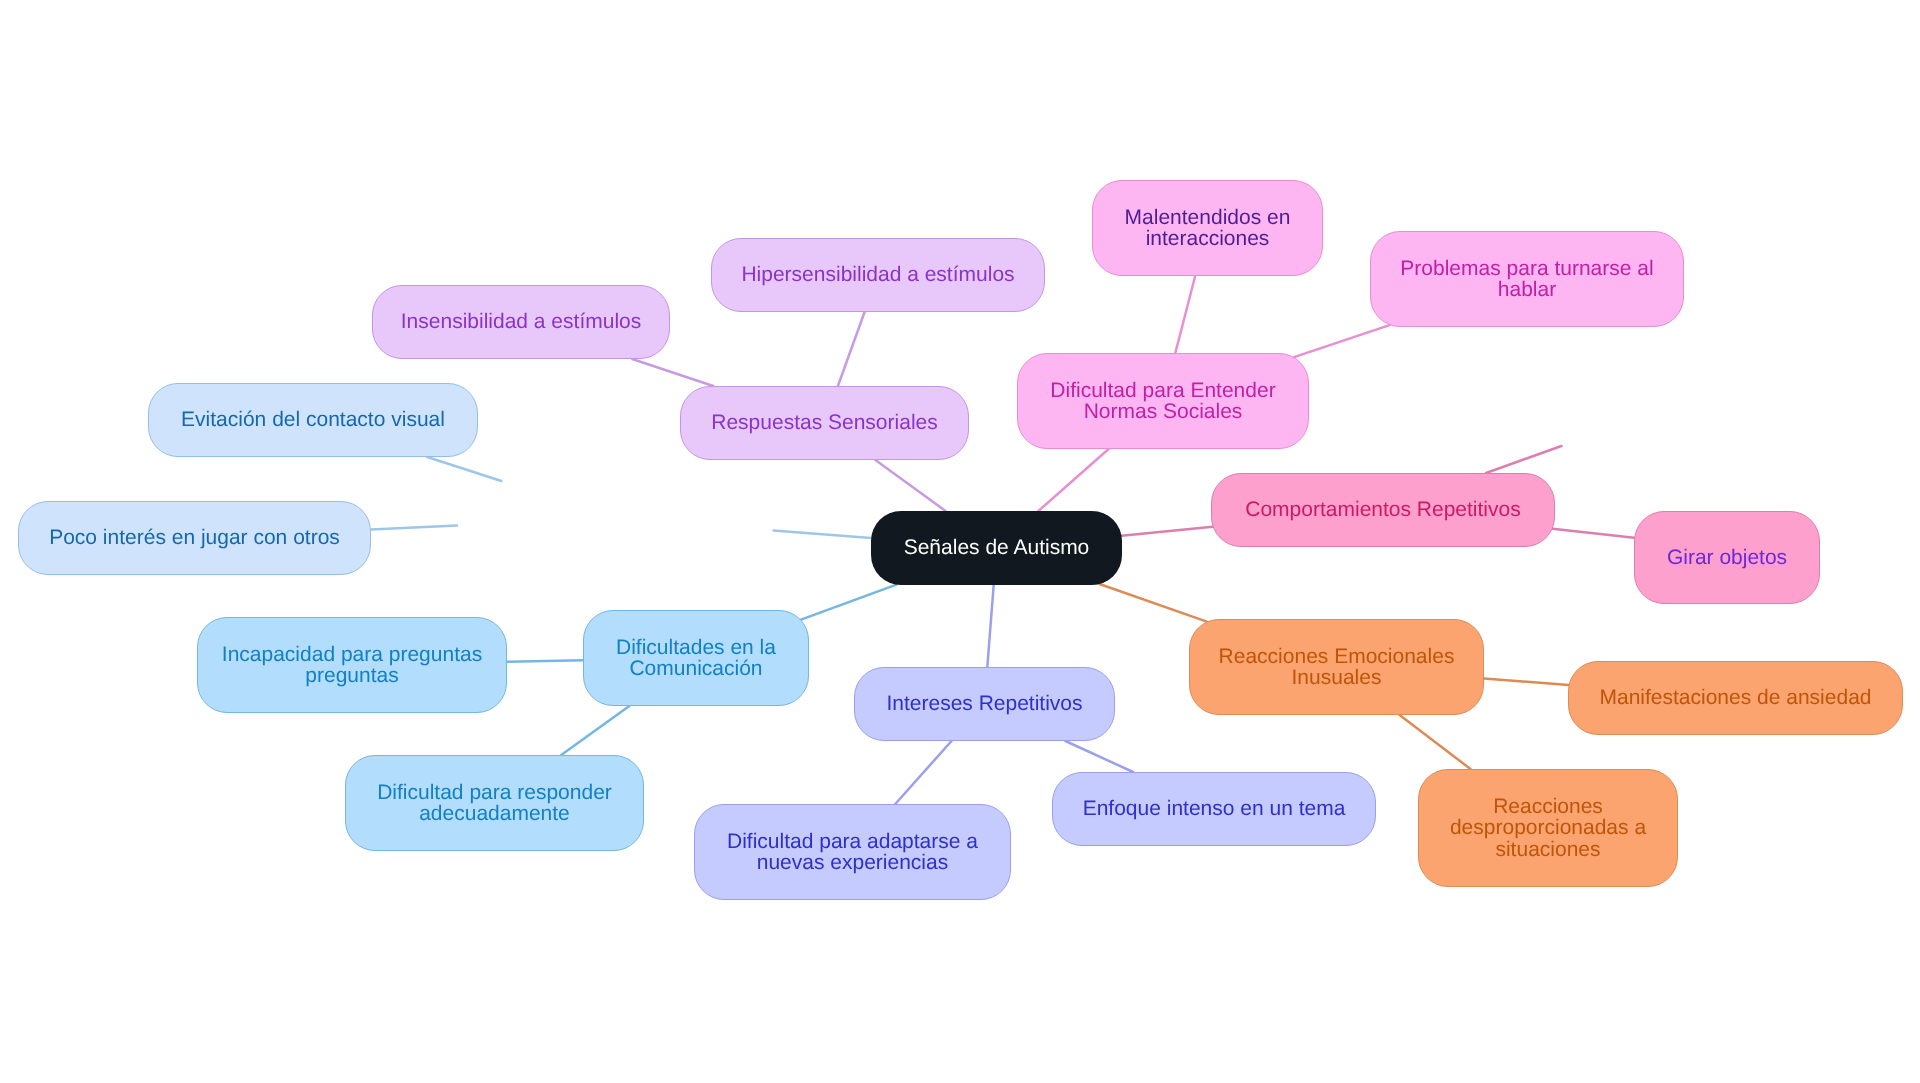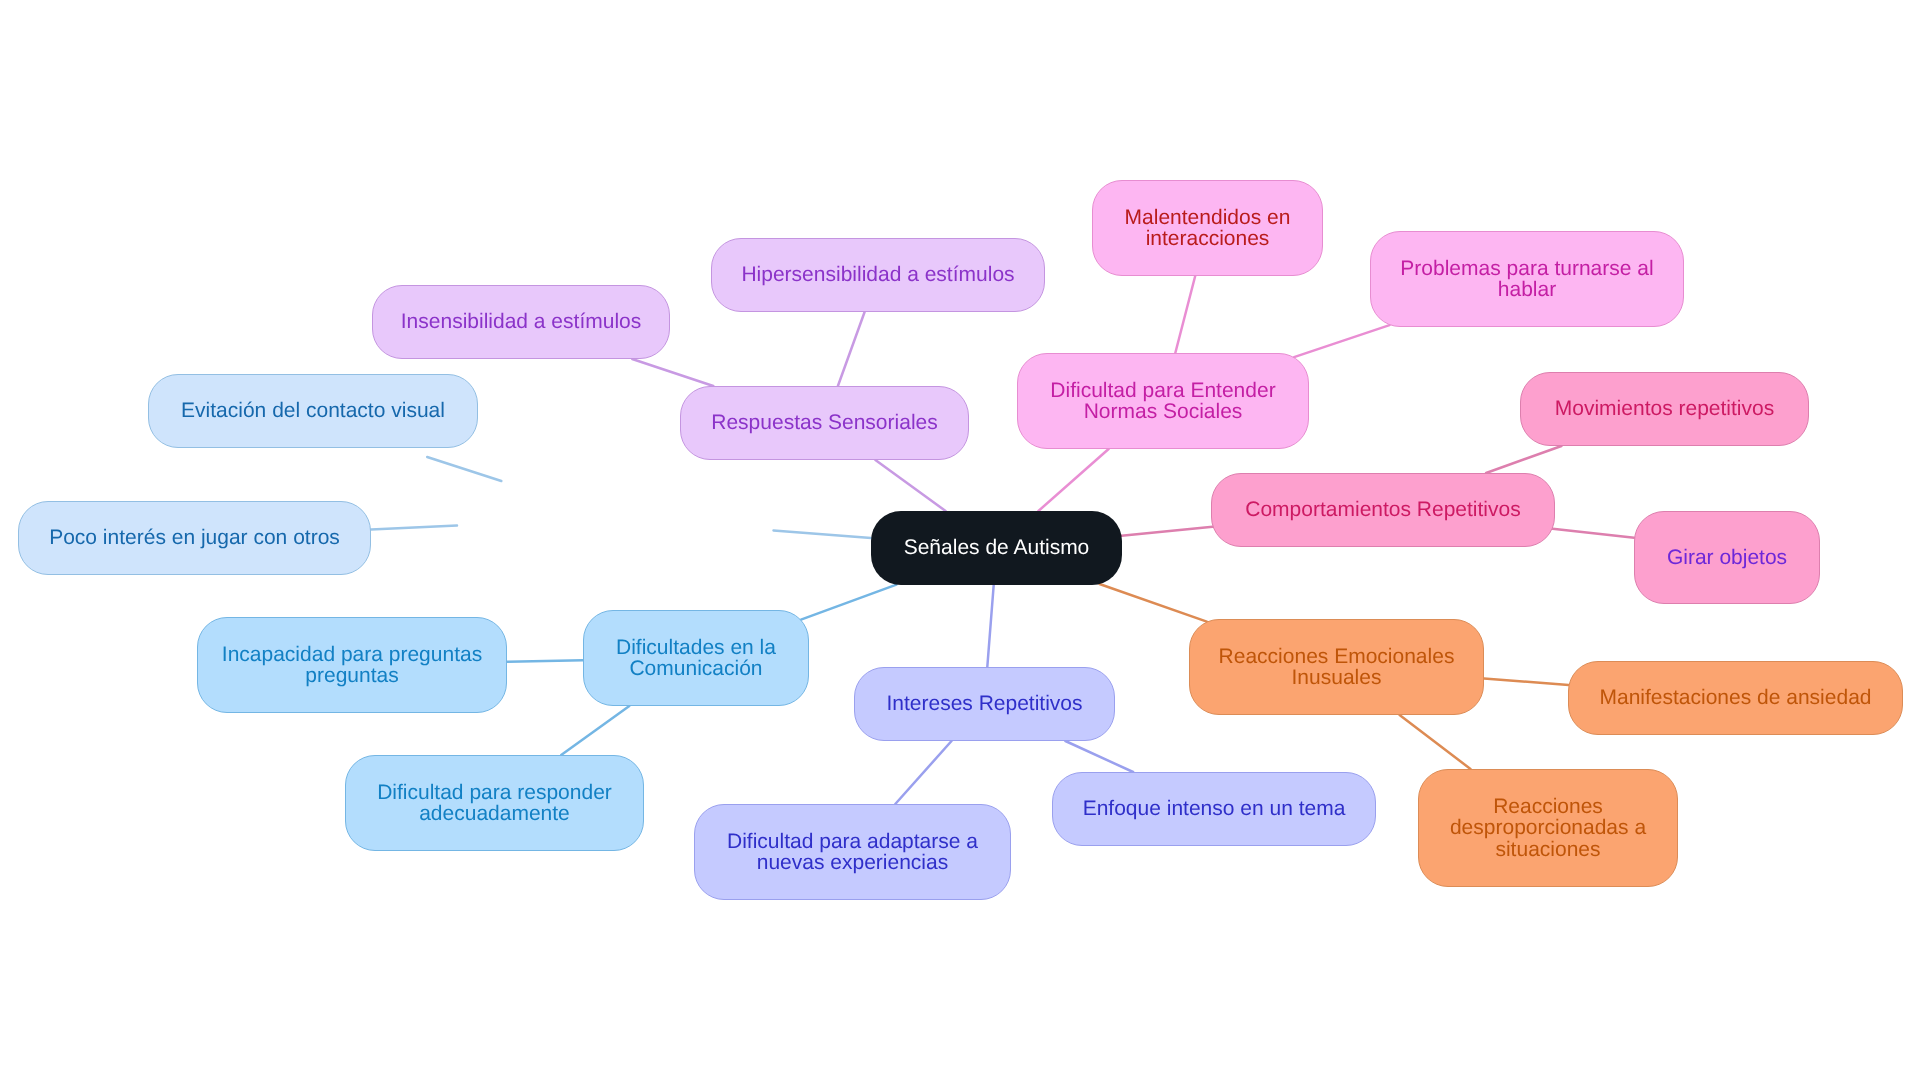--- a/index.html
+++ b/index.html
@@ -60,52 +60,49 @@
     <line class="mm-edge" x1="896.4" y1="584.6" x2="801" y2="619.6" stroke="#74b6e4" stroke-width="2.5" stroke-linecap="round"></line>
     <line class="mm-edge" x1="583" y1="660.3" x2="507" y2="661.8" stroke="#74b6e4" stroke-width="2.5" stroke-linecap="round"></line>
     <line class="mm-edge" x1="629.3" y1="706" x2="561.2" y2="755" stroke="#74b6e4" stroke-width="2.5" stroke-linecap="round"></line>
     <line class="mm-edge" x1="993.7" y1="585" x2="987.3" y2="667" stroke="#9aa0ee" stroke-width="2.5" stroke-linecap="round"></line>
     <line class="mm-edge" x1="951.5" y1="741" x2="895.3" y2="804" stroke="#9aa0ee" stroke-width="2.5" stroke-linecap="round"></line>
     <line class="mm-edge" x1="1065.4" y1="741" x2="1133.1" y2="772" stroke="#9aa0ee" stroke-width="2.5" stroke-linecap="round"></line>
   </svg>
   <div class="mm-node is-root" style="left: 871px; top: 511px; width: 251px; height: 74px; background: rgb(17, 24, 31); border-color: rgb(17, 24, 31); color: rgb(255, 255, 255); border-radius: 30px; font-size: 21px; line-height: 21.5px; justify-content: center;">
     <span class="mm-label">Señales de Autismo</span>
   </div>
-  <div class="mm-node" style="left: 148px; top: 374px; width: 330px; height: 74px; background: rgb(207, 228, 252); border-color: rgb(147, 191, 227); color: rgb(22, 104, 172); border-radius: 30px; font-size: 21px; line-height: 21.5px;">
+  <div class="mm-node" style="left: 148px; top: 383px; width: 330px; height: 74px; background: rgb(207, 228, 252); border-color: rgb(147, 191, 227); color: rgb(22, 104, 172); border-radius: 30px; font-size: 21px; line-height: 21.5px;">
     <span class="mm-label">Evitación del contacto visual</span>
   </div>
   <div class="mm-node" style="left: 18px; top: 501px; width: 353px; height: 74px; background: rgb(207, 228, 252); border-color: rgb(147, 191, 227); color: rgb(22, 104, 172); border-radius: 30px; font-size: 21px; line-height: 21.5px;">
     <span class="mm-label">Poco interés en jugar con otros</span>
   </div>
   <div class="mm-node" style="left: 680px; top: 386px; width: 289px; height: 74px; background: rgb(232, 200, 251); border-color: rgb(196, 149, 224); color: rgb(139, 51, 201); border-radius: 30px; font-size: 21px; line-height: 21.5px;">
     <span class="mm-label">Respuestas Sensoriales</span>
   </div>
   <div class="mm-node" style="left: 372px; top: 285px; width: 298px; height: 74px; background: rgb(232, 200, 251); border-color: rgb(196, 149, 224); color: rgb(139, 51, 201); border-radius: 30px; font-size: 21px; line-height: 21.5px; text-align: center;">
     <span class="mm-label">Insensibilidad a estímulos</span>
   </div>
   <div class="mm-node" style="left: 711px; top: 238px; width: 334px; height: 74px; background: rgb(232, 200, 251); border-color: rgb(196, 149, 224); color: rgb(139, 51, 201); border-radius: 30px; font-size: 21px; line-height: 21.5px;">
     <span class="mm-label">Hipersensibilidad a estímulos</span>
   </div>
   <div class="mm-node" style="left: 1017px; top: 353px; width: 292px; height: 96px; background: rgb(253, 182, 242); border-color: rgb(231, 141, 209); color: rgb(196, 31, 164); border-radius: 30px; font-size: 21px; line-height: 21.5px;">
     <span class="mm-label">Dificultad para Entender
 Normas Sociales</span>
   </div>
-  <div class="mm-node" style="left: 1092px; top: 180px; width: 231px; height: 96px; background: rgb(253, 182, 242); border-color: rgb(231, 141, 209); color: #b91c1c; border-radius: 30px; font-size: 21px; line-height: 21.5px;">
+  <div class="mm-node" style="left: 1092px; top: 180px; width: 231px; height: 96px; background: rgb(253, 182, 242); border-color: rgb(231, 141, 209); color: #4c1d95; border-radius: 30px; font-size: 21px; line-height: 21.5px;">
     <span class="mm-label">Malentendidos en
 interacciones</span>
   </div>
   <div class="mm-node" style="left: 1370px; top: 231px; width: 314px; height: 96px; background: rgb(253, 182, 242); border-color: rgb(231, 141, 209); color: rgb(196, 31, 164); border-radius: 30px; font-size: 21px; line-height: 21.5px;">
     <span class="mm-label">Problemas para turnarse al
 hablar</span>
   </div>
   <div class="mm-node" style="left: 1211px; top: 473px; width: 344px; height: 74px; background: rgb(253, 160, 206); border-color: rgb(221, 127, 174); color: rgb(205, 26, 99); border-radius: 30px; font-size: 21px; line-height: 21.5px;">
     <span class="mm-label">Comportamientos Repetitivos</span>
-  </div>
-  <div class="mm-node" style="left: 1520px; top: 372px; width: 289px; height: 74px; background: rgb(253, 160, 206); border-color: rgb(221, 127, 174); color: rgb(205, 26, 99); border-radius: 30px; font-size: 21px; line-height: 21.5px;">
-    <span class="mm-label">Movimientos repetitivos</span>
   </div>
   <div class="mm-node" style="left: 1634px; top: 511px; width: 186px; height: 93px; background: rgb(253, 160, 206); border-color: rgb(221, 127, 174); color: #6d28d9; border-radius: 30px; font-size: 21px; line-height: 21.5px;">
     <span class="mm-label">Girar objetos</span>
   </div>
   <div class="mm-node" style="left: 1189px; top: 619px; width: 295px; height: 96px; background: rgb(251, 164, 112); border-color: rgb(220, 140, 86); color: rgb(191, 85, 9); border-radius: 30px; font-size: 21px; line-height: 21.5px;">
     <span class="mm-label">Reacciones Emocionales
 Inusuales</span>
   </div>
   <div class="mm-node" style="left: 1568px; top: 661px; width: 335px; height: 74px; background: rgb(251, 164, 112); border-color: rgb(220, 140, 86); color: rgb(191, 85, 9); border-radius: 30px; font-size: 21px; line-height: 21.5px;">
     <span class="mm-label">Manifestaciones de ansiedad</span>

